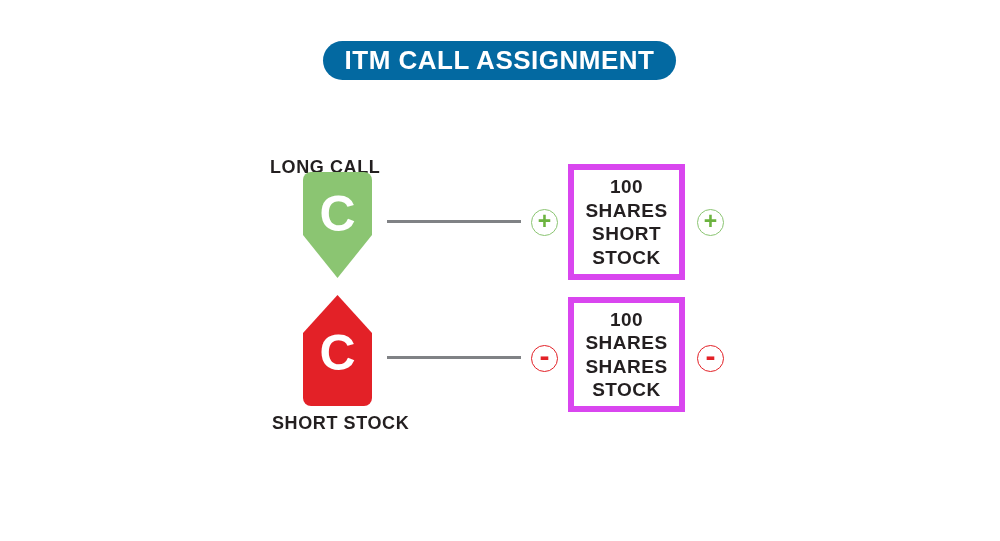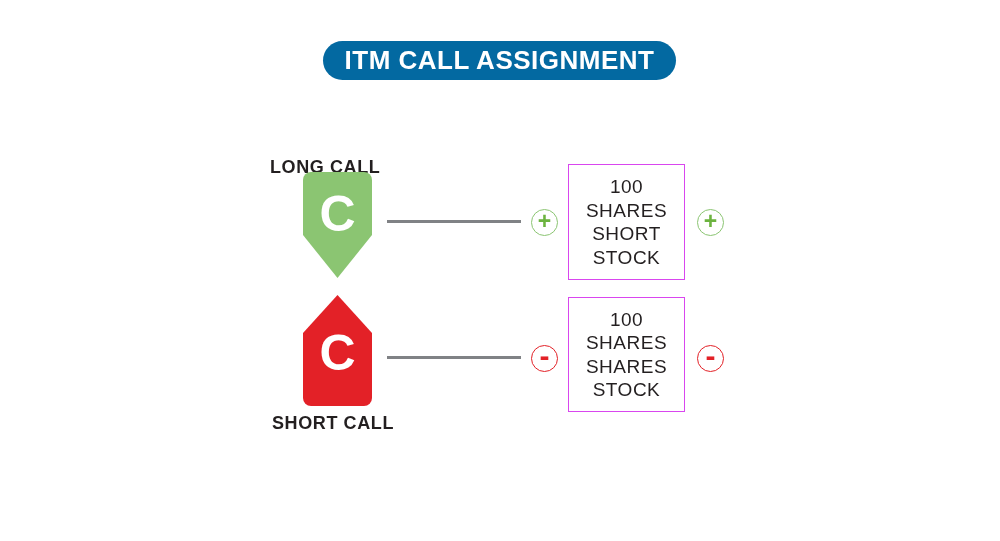--- a/index.html
+++ b/index.html
@@ -91,28 +91,28 @@
   .circle-short-left  { left: 531px; top: 345px; }
   .circle-short-right { left: 697px; top: 345px; }
 
   
   .stock-box {
     position: absolute;
     left: 568px;
     width: 117px;
     box-sizing: border-box;
     background: #ffffff;
-    border: 1px solid #d946ef;
+    border: 6px solid #d946ef;
     display: flex;
     flex-direction: column;
     align-items: center;
     justify-content: center;
     color: #231F20;
     font-size: 19px;
-    font-weight: normal;
+    font-weight: bold;
     letter-spacing: 0.5px;
     line-height: 23.5px;
     text-align: center;
   }
   .box-long  { top: 164px; height: 116px; }
   .box-short { top: 297px; height: 115px; }
 </style>
 </head>
 <body>
 
@@ -161,15 +161,15 @@
     <div>100</div>
     <div>SHARES</div>
     <div>SHARES</div>
     <div>STOCK</div>
   </div>
 
   <div class="sign-circle red-circle circle-short-right">
     <span>-</span>
   </div>
 
-  <div class="side-label short-label">SHORT CALL</div>
+  <div class="side-label short-label">SHORT STOCK</div>
 
 </div>
 
 </body></html>

